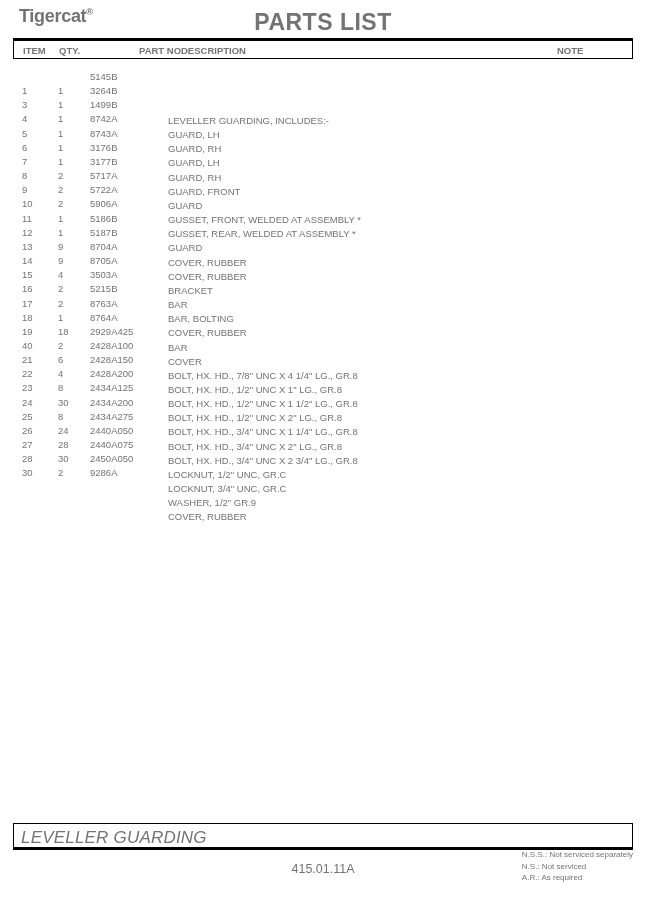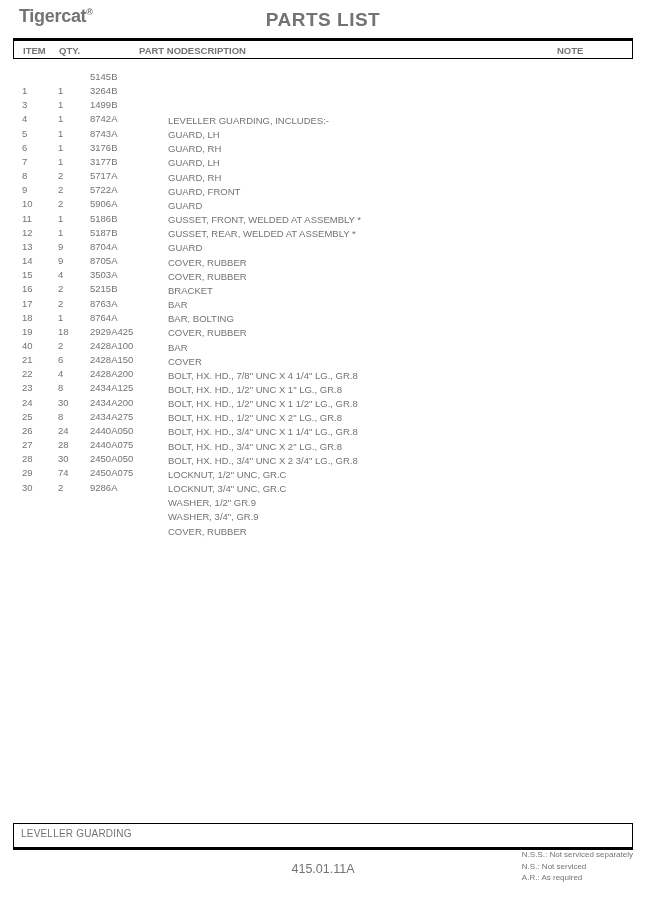--- a/index.html
+++ b/index.html
@@ -26,21 +26,21 @@
     font-size: 9px;
     vertical-align: super;
     font-weight: bold;
   }
   .doc-title {
     position: absolute;
     left: 0;
     top: 9px;
     width: 646px;
     text-align: center;
-    font-size: 19px;
+    font-size: 23px;
     font-weight: bold;
     letter-spacing: 0.5px;
   }
   .table-header-box {
     position: absolute;
     left: 13px;
     top: 38px;
     width: 620px;
     height: 21px;
     border: 1px solid #000000;
@@ -85,23 +85,24 @@
     top: 823px;
     width: 620px;
     height: 27px;
     border: 1px solid #000000;
     border-bottom: 3px solid #000000;
   }
   .section-box .section-title {
     position: absolute;
     left: 7px;
     top: 4px;
-    font-size: 10px;
+    font-size: 17px;
     letter-spacing: 0.2px;
     white-space: nowrap;
+    font-style: italic;
   }
   .legend {
     position: absolute;
     right: 13px;
     top: 849px;
     text-align: left;
     font-size: 8px;
     line-height: 11.5px;
   }
   .page-number {
@@ -321,27 +322,20 @@
         <span class="c-note"></span>
       </div>
       <div class="row">
         <span class="c-item">28</span>
         <span class="c-qty">30</span>
         <span class="c-part">2450A050</span>
         <span class="c-desc">WASHER, 1/2" GR.9</span>
         <span class="c-note"></span>
       </div>
       <div class="row">
-        <span class="c-item">29</span>
-        <span class="c-qty">74</span>
-        <span class="c-part">2450A075</span>
-        <span class="c-desc">WASHER, 3/4", GR.9</span>
-        <span class="c-note"></span>
-      </div>
-      <div class="row">
         <span class="c-item">30</span>
         <span class="c-qty">2</span>
         <span class="c-part">9286A</span>
         <span class="c-desc">COVER, RUBBER</span>
         <span class="c-note"></span>
       </div>
     </div>
 
   <div class="section-box">
     <div class="section-title">LEVELLER GUARDING</div>

